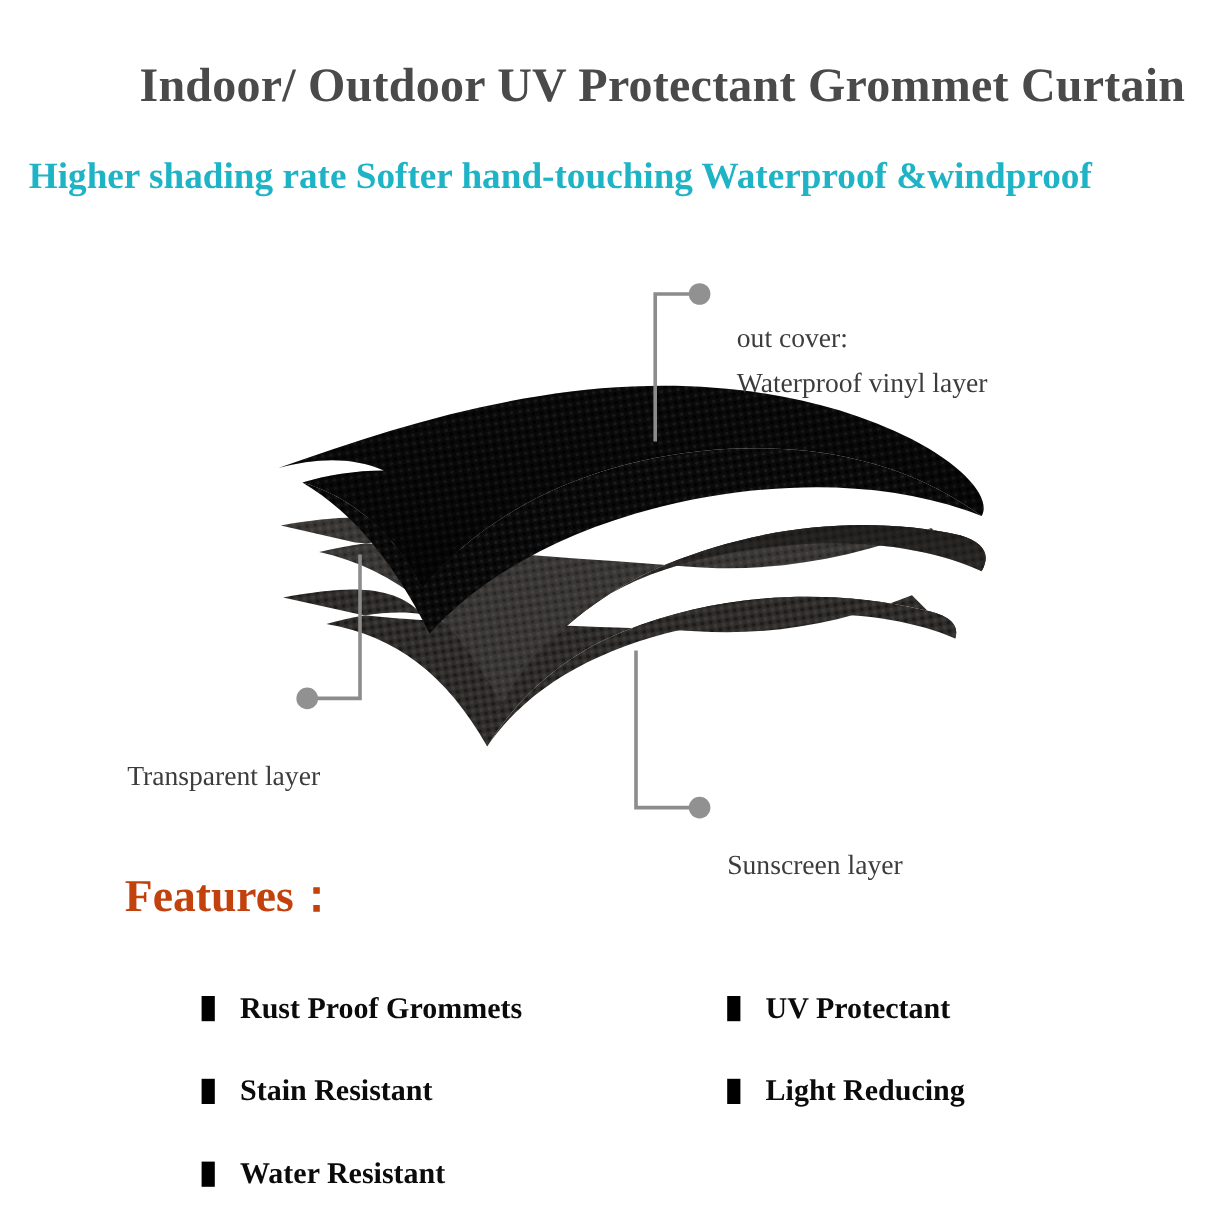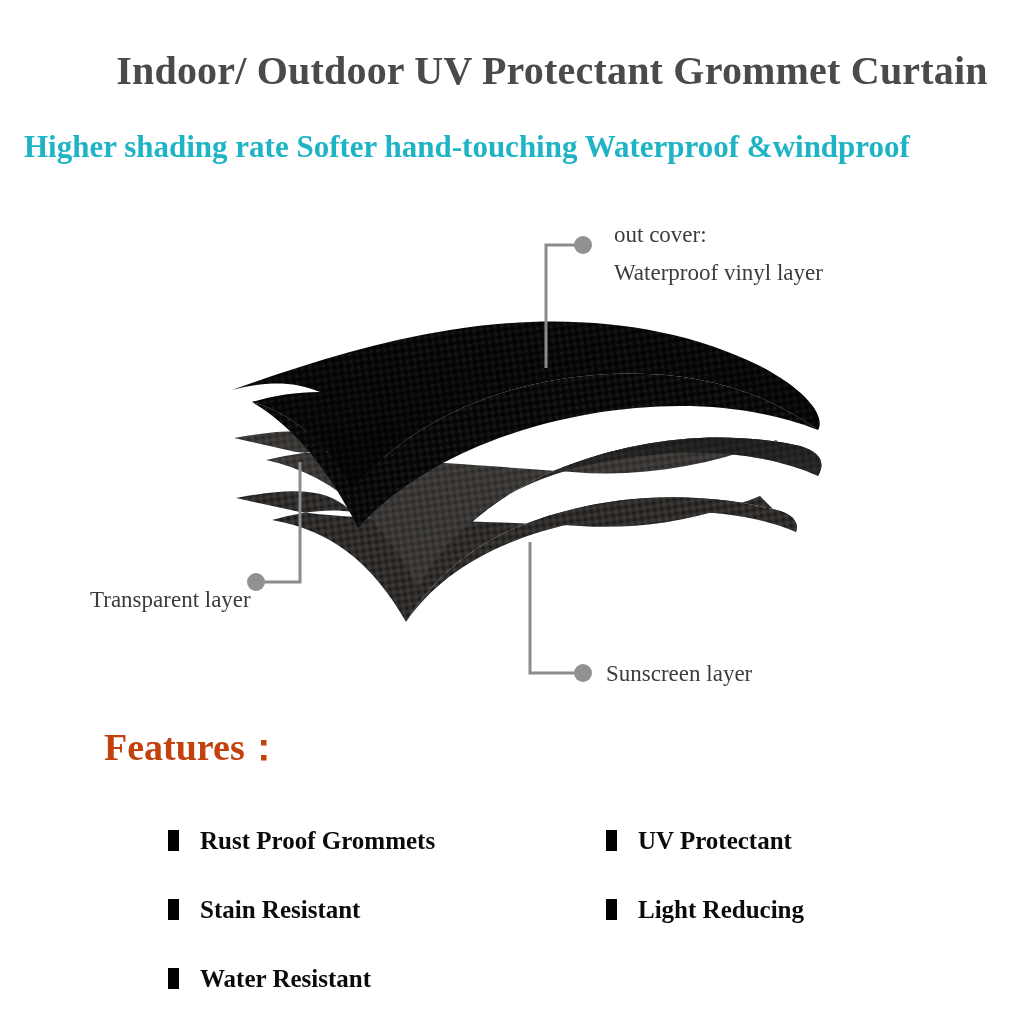--- a/index.html
+++ b/index.html
@@ -58,23 +58,24 @@
   .illustration svg { display: block; }
 
   
   .callout {
     position: absolute;
     font-family: "Liberation Serif", "DejaVu Serif", serif;
     font-size: 23px;
     line-height: 38px;
     color: #3c3c3c;
     white-space: nowrap;
+    margin-top: 47px;
   }
   .callout-outcover { left: 614px; top: 216px; }
-  .callout-transparent { left: 90px; top: 581px; }
+  .callout-transparent { left: 106px; top: 581px; }
   .callout-sunscreen { left: 606px; top: 655px; }
 
   
   .features-heading {
     position: absolute;
     left: 104px;
     top: 722px;
     font-family: "Liberation Serif", "DejaVu Serif", serif;
     font-weight: bold;
     font-size: 38px;

